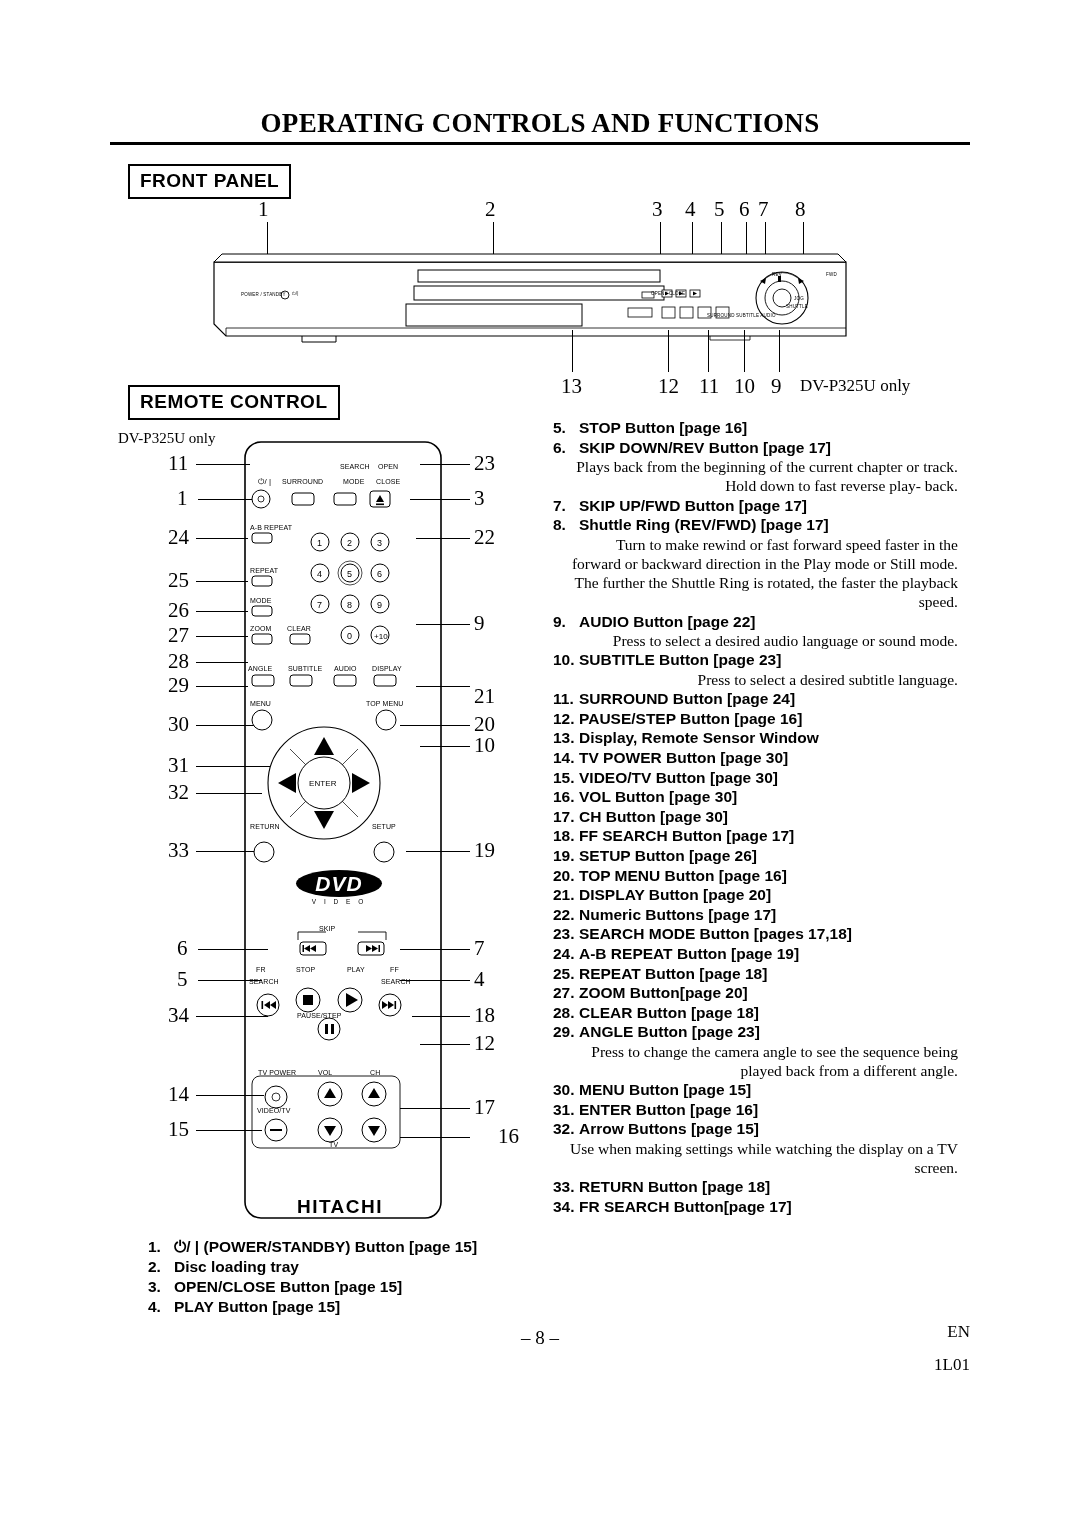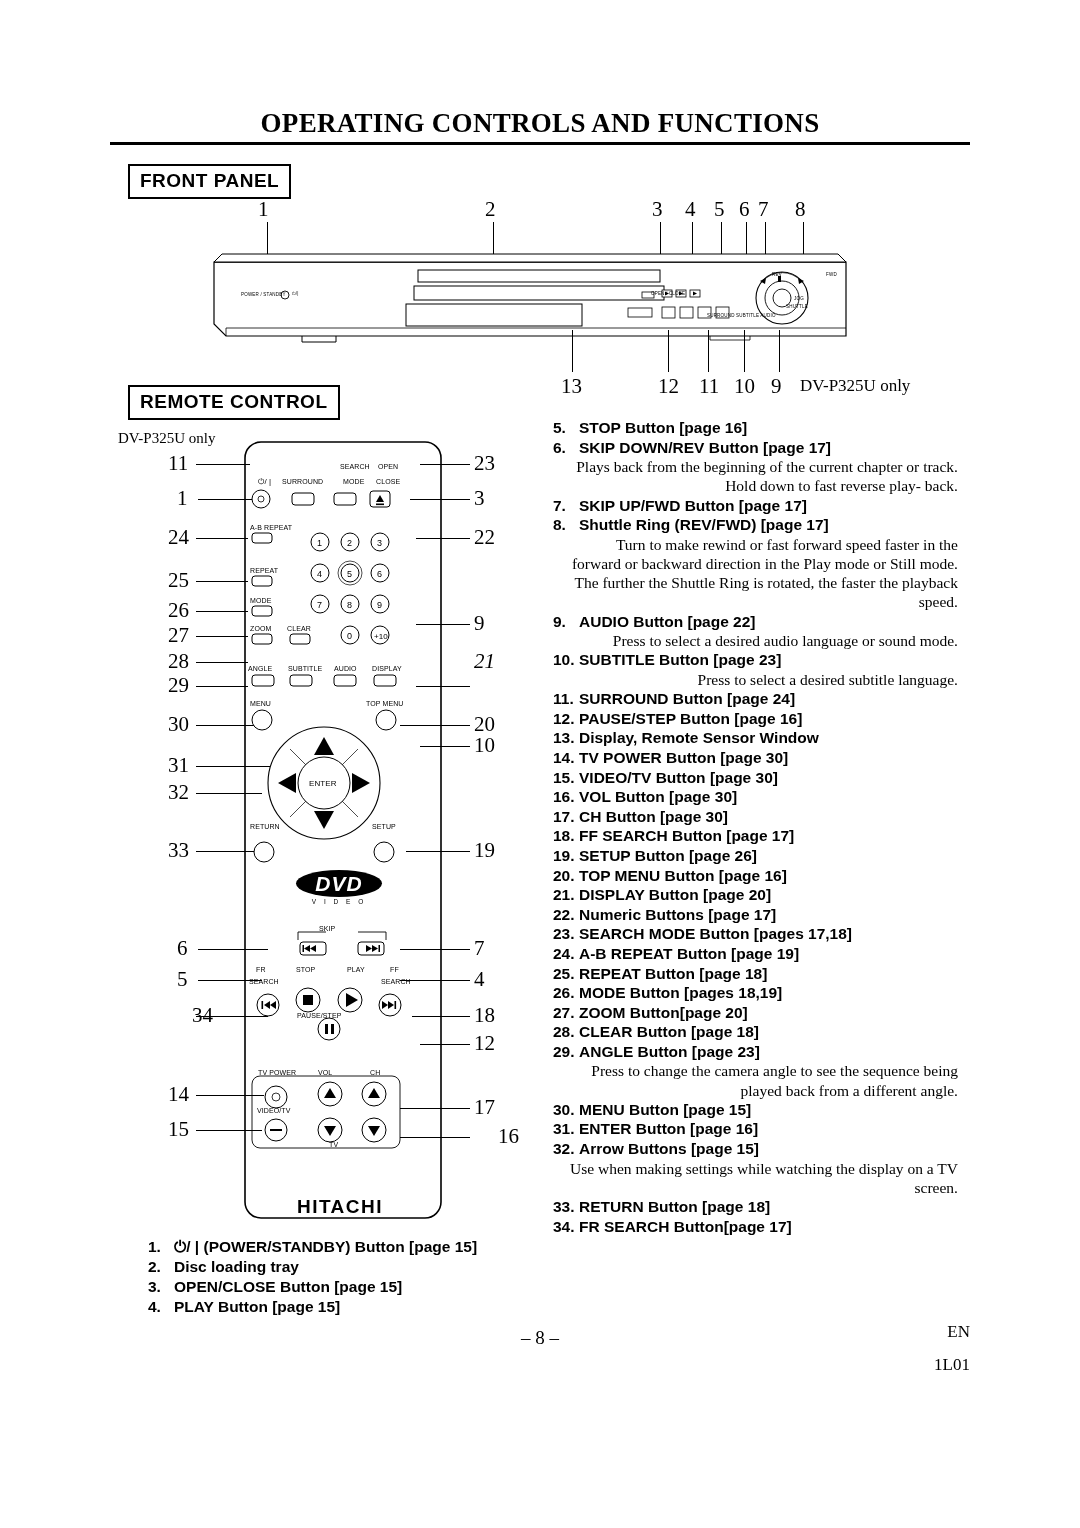--- a/index.html
+++ b/index.html
@@ -308,21 +308,21 @@
   <div class="num" style="left:168px; top:598px;">26</div>
   <div class="num" style="left:168px; top:623px;">27</div>
   <div class="num" style="left:168px; top:649px;">28</div>
   <div class="num" style="left:168px; top:673px;">29</div>
   <div class="num" style="left:168px; top:712px;">30</div>
   <div class="num" style="left:168px; top:753px;">31</div>
   <div class="num" style="left:168px; top:780px;">32</div>
   <div class="num" style="left:168px; top:838px;">33</div>
   <div class="num" style="left:177px; top:936px;">6</div>
   <div class="num" style="left:177px; top:967px;">5</div>
-  <div class="num" style="left:168px; top:1003px;margin-left:24px;">34</div>
+  <div class="num" style="left:168px; top:1003px;">34</div>
   <div class="num" style="left:168px; top:1082px;">14</div>
   <div class="num" style="left:168px; top:1117px;">15</div>
 
   <div class="lead lead-h" style="left:196px; top:464px; width:54px;"></div>
   <div class="lead lead-h" style="left:198px; top:499px; width:62px;"></div>
   <div class="lead lead-h" style="left:196px; top:538px; width:52px;"></div>
   <div class="lead lead-h" style="left:196px; top:581px; width:52px;"></div>
   <div class="lead lead-h" style="left:196px; top:611px; width:52px;"></div>
   <div class="lead lead-h" style="left:196px; top:636px; width:52px;"></div>
   <div class="lead lead-h" style="left:196px; top:662px; width:52px;"></div>
@@ -334,21 +334,21 @@
   <div class="lead lead-h" style="left:198px; top:949px; width:70px;"></div>
   <div class="lead lead-h" style="left:198px; top:980px; width:64px;"></div>
   <div class="lead lead-h" style="left:196px; top:1016px; width:72px;"></div>
   <div class="lead lead-h" style="left:196px; top:1095px; width:68px;"></div>
   <div class="lead lead-h" style="left:196px; top:1130px; width:66px;"></div>
 
   <div class="num" style="left:474px; top:451px;">23</div>
   <div class="num" style="left:474px; top:486px;">3</div>
   <div class="num" style="left:474px; top:525px;">22</div>
   <div class="num" style="left:474px; top:611px;">9</div>
-  <div class="num" style="left:474px; top:649px;font-style:italic;">21</div>
+  <div class="num" style="left:474px; top:684px;">21</div>
   <div class="num" style="left:474px; top:712px;">20</div>
   <div class="num" style="left:474px; top:733px;">10</div>
   <div class="num" style="left:474px; top:838px;">19</div>
   <div class="num" style="left:474px; top:936px;">7</div>
   <div class="num" style="left:474px; top:967px;">4</div>
   <div class="num" style="left:474px; top:1003px;">18</div>
   <div class="num" style="left:474px; top:1031px;">12</div>
   <div class="num" style="left:474px; top:1095px;">17</div>
   <div class="num" style="left:474px; top:1124px;margin-left:24px;">16</div>
 
@@ -559,21 +559,20 @@
     <div class="d-item"><span class="d-num">16.</span><span>VOL Button [page 30]</span></div>
     <div class="d-item"><span class="d-num">17.</span><span>CH Button [page 30]</span></div>
     <div class="d-item"><span class="d-num">18.</span><span>FF SEARCH Button [page 17]</span></div>
     <div class="d-item"><span class="d-num">19.</span><span>SETUP Button [page 26]</span></div>
     <div class="d-item"><span class="d-num">20.</span><span>TOP MENU Button [page 16]</span></div>
     <div class="d-item"><span class="d-num">21.</span><span>DISPLAY Button [page 20]</span></div>
     <div class="d-item"><span class="d-num">22.</span><span>Numeric Buttons [page 17]</span></div>
     <div class="d-item"><span class="d-num">23.</span><span>SEARCH MODE Button [pages 17,18]</span></div>
     <div class="d-item"><span class="d-num">24.</span><span>A-B REPEAT Button [page 19]</span></div>
     <div class="d-item"><span class="d-num">25.</span><span>REPEAT Button [page 18]</span></div>
-    <div class="d-item"><span class="d-num">26.</span><span>MODE Button [pages 18,19]</span></div>
     <div class="d-item"><span class="d-num">27.</span><span>ZOOM Button[page 20]</span></div>
     <div class="d-item"><span class="d-num">28.</span><span>CLEAR Button [page 18]</span></div>
 
     <div class="d-item"><span class="d-num">29.</span><span>ANGLE Button [page 23]</span></div>
     <div class="d-body">Press to change the camera angle to see the sequence being played back from a different angle.</div>
 
     <div class="d-item"><span class="d-num">30.</span><span>MENU Button [page 15]</span></div>
     <div class="d-item"><span class="d-num">31.</span><span>ENTER Button [page 16]</span></div>
     <div class="d-item"><span class="d-num">32.</span><span>Arrow Buttons [page 15]</span></div>
     <div class="d-body">Use when making settings while watching the display on a TV screen.</div>

